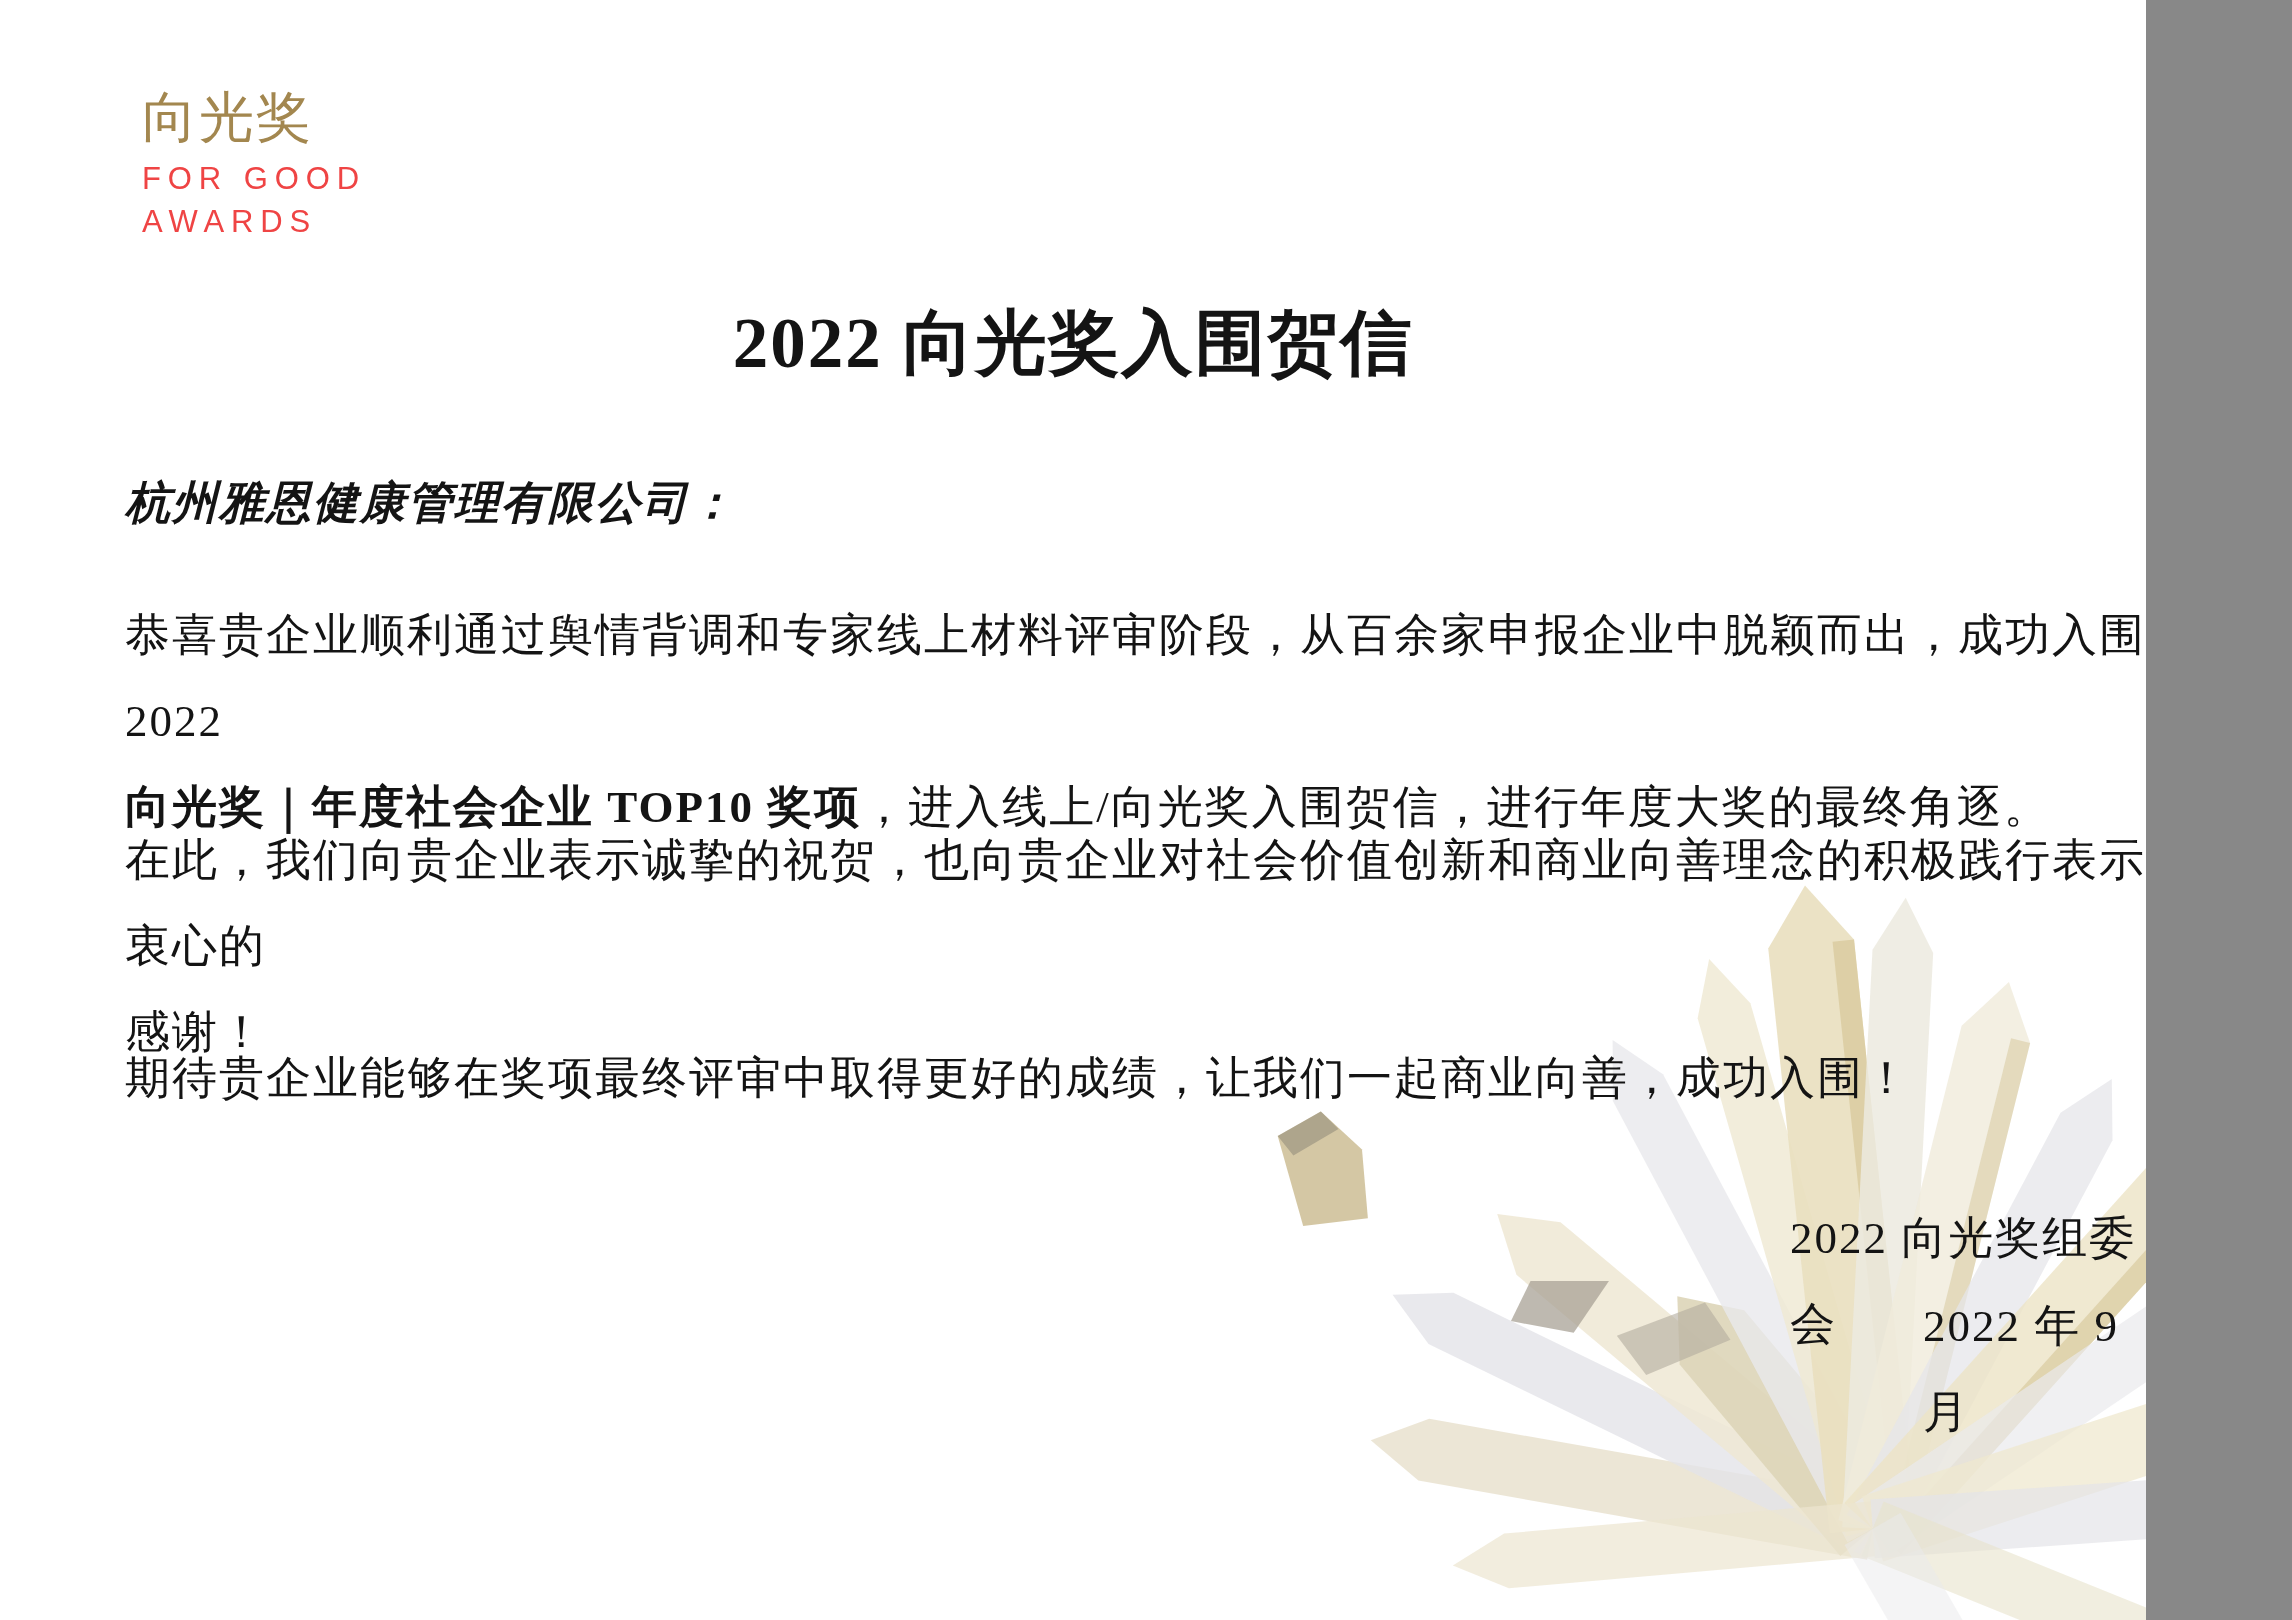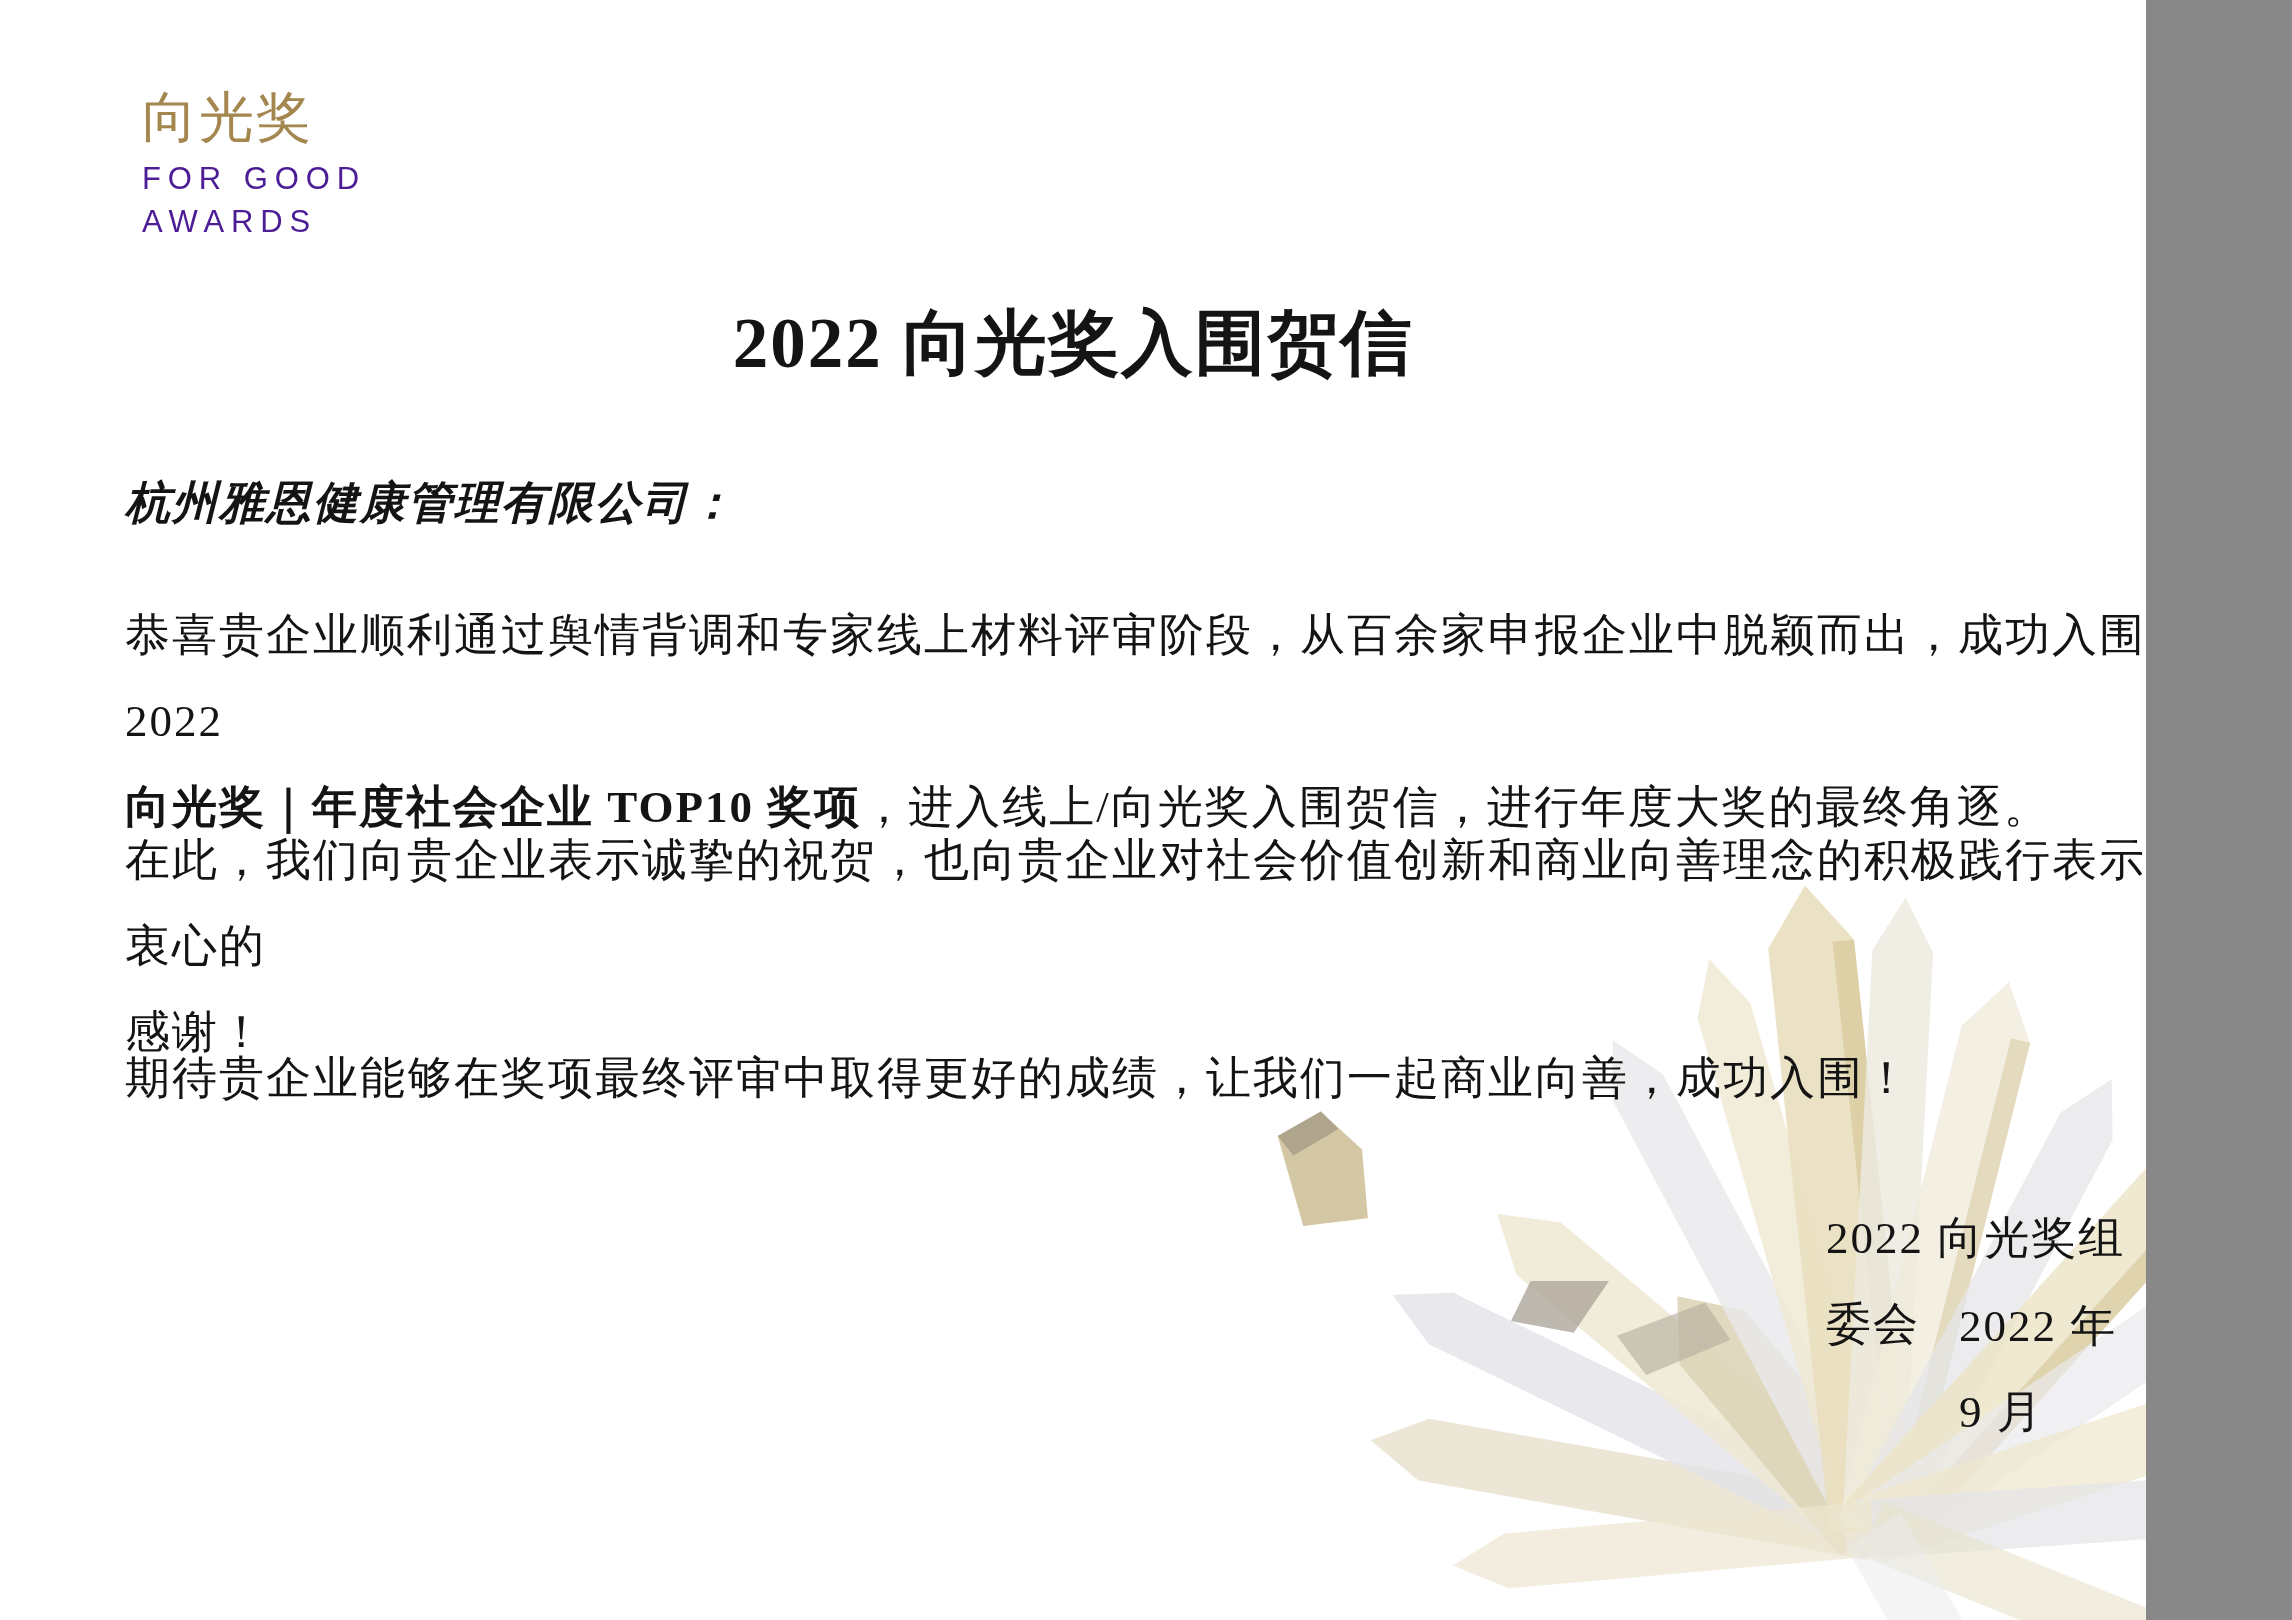--- a/index.html
+++ b/index.html
@@ -34,21 +34,21 @@
     line-height: 63px;
     letter-spacing: 2px;
     color: #A3874F;
     font-weight: 400;
   }
   .logo-en {
     font-family: "Liberation Sans", "DejaVu Sans", sans-serif;
     font-size: 31px;
     line-height: 39px;
     letter-spacing: 6.9px;
-    color: #4c1d95;
+    color: #ef4444;
     margin-top: 9.8px;
   }
   .logo-en.second { margin-top: 3.9px; }
   
   .title {
     position: absolute;
     left: 0;
     top: 296px;
     width: 100%;
     text-align: center;
@@ -76,21 +76,20 @@
   .p2 { top: 817px; }
   .p3 { top: 1035px; }
   .bold { font-weight: 700; margin-top: 22px; }
   
   .sig {
     position: absolute;
     font-size: 45px;
     line-height: 86px;
     letter-spacing: 2px;
     z-index: 1;
-    margin-left: 36px;
   }
   .sig1 { left: 1790px; top: 1195px; }
   .sig2 { left: 1923px; top: 1283px; }
 </style>
 </head>
 <body>
 
 <div class="page">
 
   <svg class="watermark" viewBox="0 0 1100 1050" aria-hidden="true">

